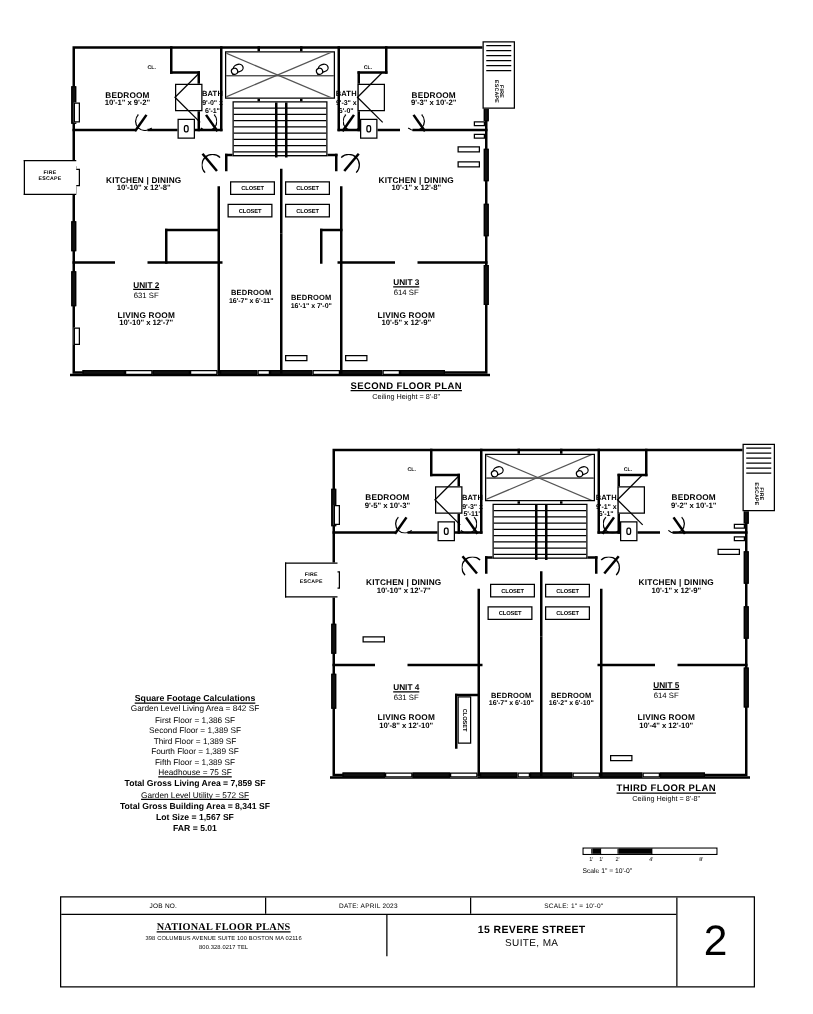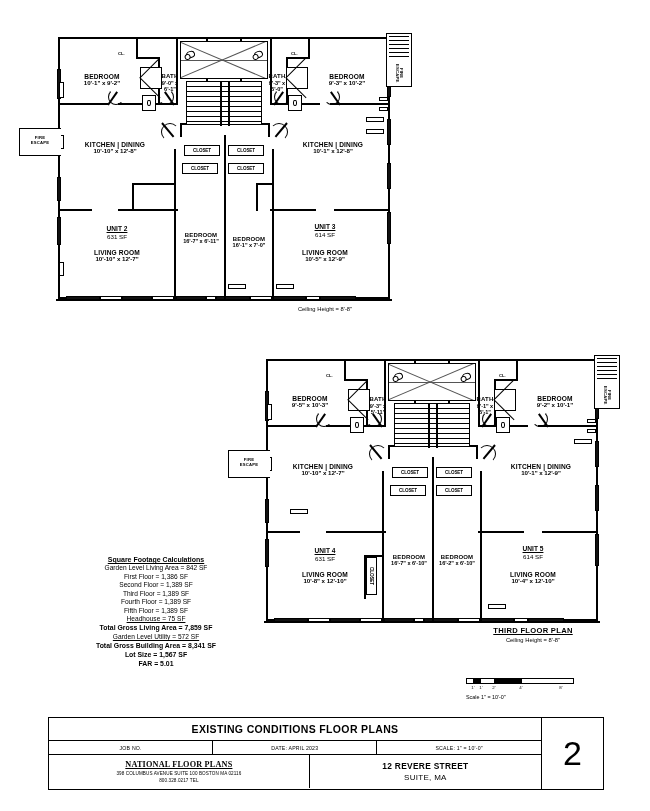--- a/index.html
+++ b/index.html
@@ -409,20 +409,21 @@
         <span style="top:20px"></span>
     </div>
     <div class="fe-label vert" style="left:7px; top:26px;">FIRE ESCAPE</div>
   </div>
 
   <div class="fire-escape" style="left:19px; top:128px; width:42px; height:28px; border-right:none;">
     <div class="fe-label" style="left:4px; top:7px; width:32px;">FIRE<br>ESCAPE</div>
   </div>
 
   <div class="plan-caption" style="left:0; top:304px;">
+    <div class="t1">SECOND FLOOR PLAN</div>
     <div class="t2">Ceiling Height = 8'-8"</div>
   </div>
 
   <div class="plan" style="left:266px; top:359px; width:332px; height:262px;">
     <div class="plan-body"></div>
 
     <div class="win-dark" style="left:-1px; top:32px; width:4px; height:30px;"></div>
     <div class="win-dark" style="left:-1px; top:96px; width:4px; height:22px;"></div>
     <div class="win-dark" style="left:-1px; top:140px; width:4px; height:24px;"></div>
     <div class="win-dark" style="left:-1px; top:180px; width:4px; height:28px;"></div>
@@ -653,35 +654,32 @@
       <span style="left:28px;">2'</span>
       <span style="left:55px;">4'</span>
       <span style="left:95px;">8'</span>
     </div>
     <div class="sb-note">Scale  1" = 10'-0"</div>
   </div>
 
   <div class="titleblock" style="left:48px; top:717px; width:556px; height:73px;">
     <div class="tb-main">
       <div class="tb-row">
-        <div class="tb-cell tb-title" style="width:100%;">EXISTING CONDITIONS FLOOR PLANS</div>
-      </div>
-      <div class="tb-row">
         <div class="tb-cell tb-sub" style="flex:1 1 33.4%;">JOB NO.</div>
         <div class="tb-cell tb-sub" style="flex:1 1 33.3%;">DATE: APRIL 2023</div>
         <div class="tb-cell tb-sub" style="flex:1 1 33.3%;">SCALE: 1" = 10'-0"</div>
       </div>
       <div class="tb-row tb-bottom">
         <div class="tb-cell" style="flex:1 1 53%;">
           <div class="tb-company">NATIONAL FLOOR PLANS</div>
           <div class="tb-addr">398 COLUMBUS AVENUE SUITE 100 BOSTON MA 02116</div>
           <div class="tb-tel">800.328.0217 TEL</div>
         </div>
         <div class="tb-cell" style="flex:1 1 47%;">
-          <div class="tb-site">12 REVERE STREET</div>
+          <div class="tb-site">15 REVERE STREET</div>
           <div class="tb-city">SUITE, MA</div>
         </div>
       </div>
     </div>
     <div class="tb-sheet">2</div>
   </div>
 
 </div>
 
 </body></html>

